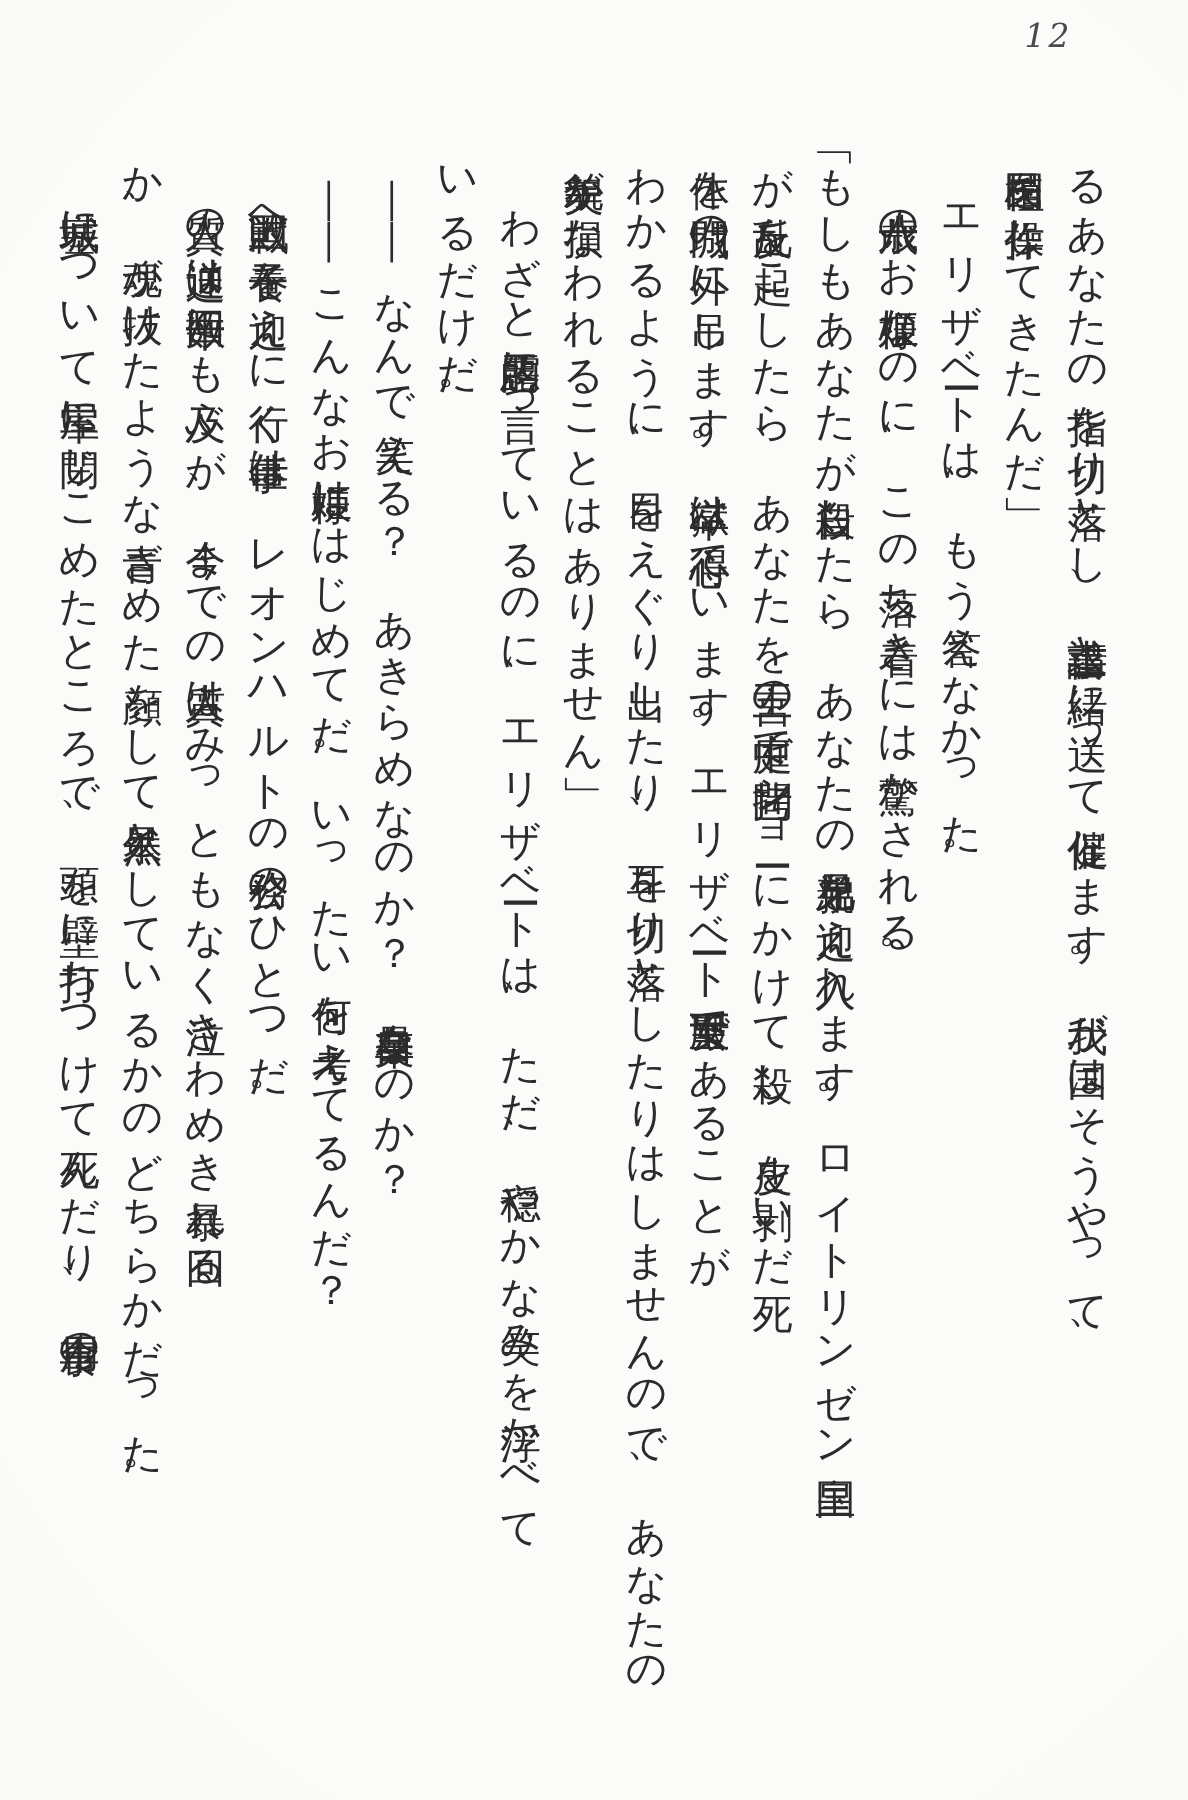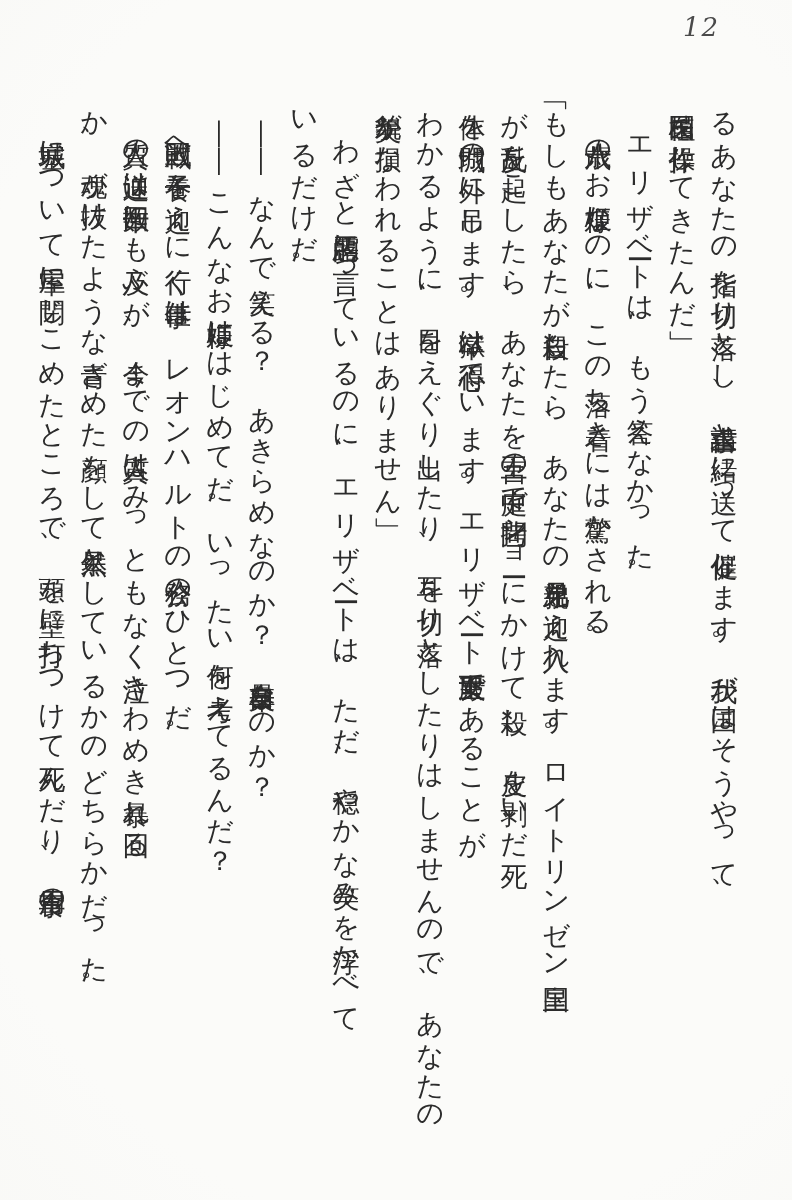--- a/index.html
+++ b/index.html
@@ -14,21 +14,21 @@
     width: 792px;
     height: 1200px;
     overflow: hidden;
     background: radial-gradient(ellipse 120% 100% at 55% 48%, #fbfbf9 55%, #f7f7f4 85%, #f1f1ee 100%);
     font-family: "DejaVu Serif", "Liberation Serif", serif;
   }
   .page-number {
     position: absolute;
     left: 683px;
     top: 12px;
-    font-size: 26px;
+    font-size: 22px;
     font-style: italic;
     color: #4a4a4a;
     letter-spacing: 2px;
     font-family: "DejaVu Serif", "Liberation Serif", serif;
   }
   .text-block {
     position: absolute;
     top: 93px;
     right: 47px;
     width: 716px;

